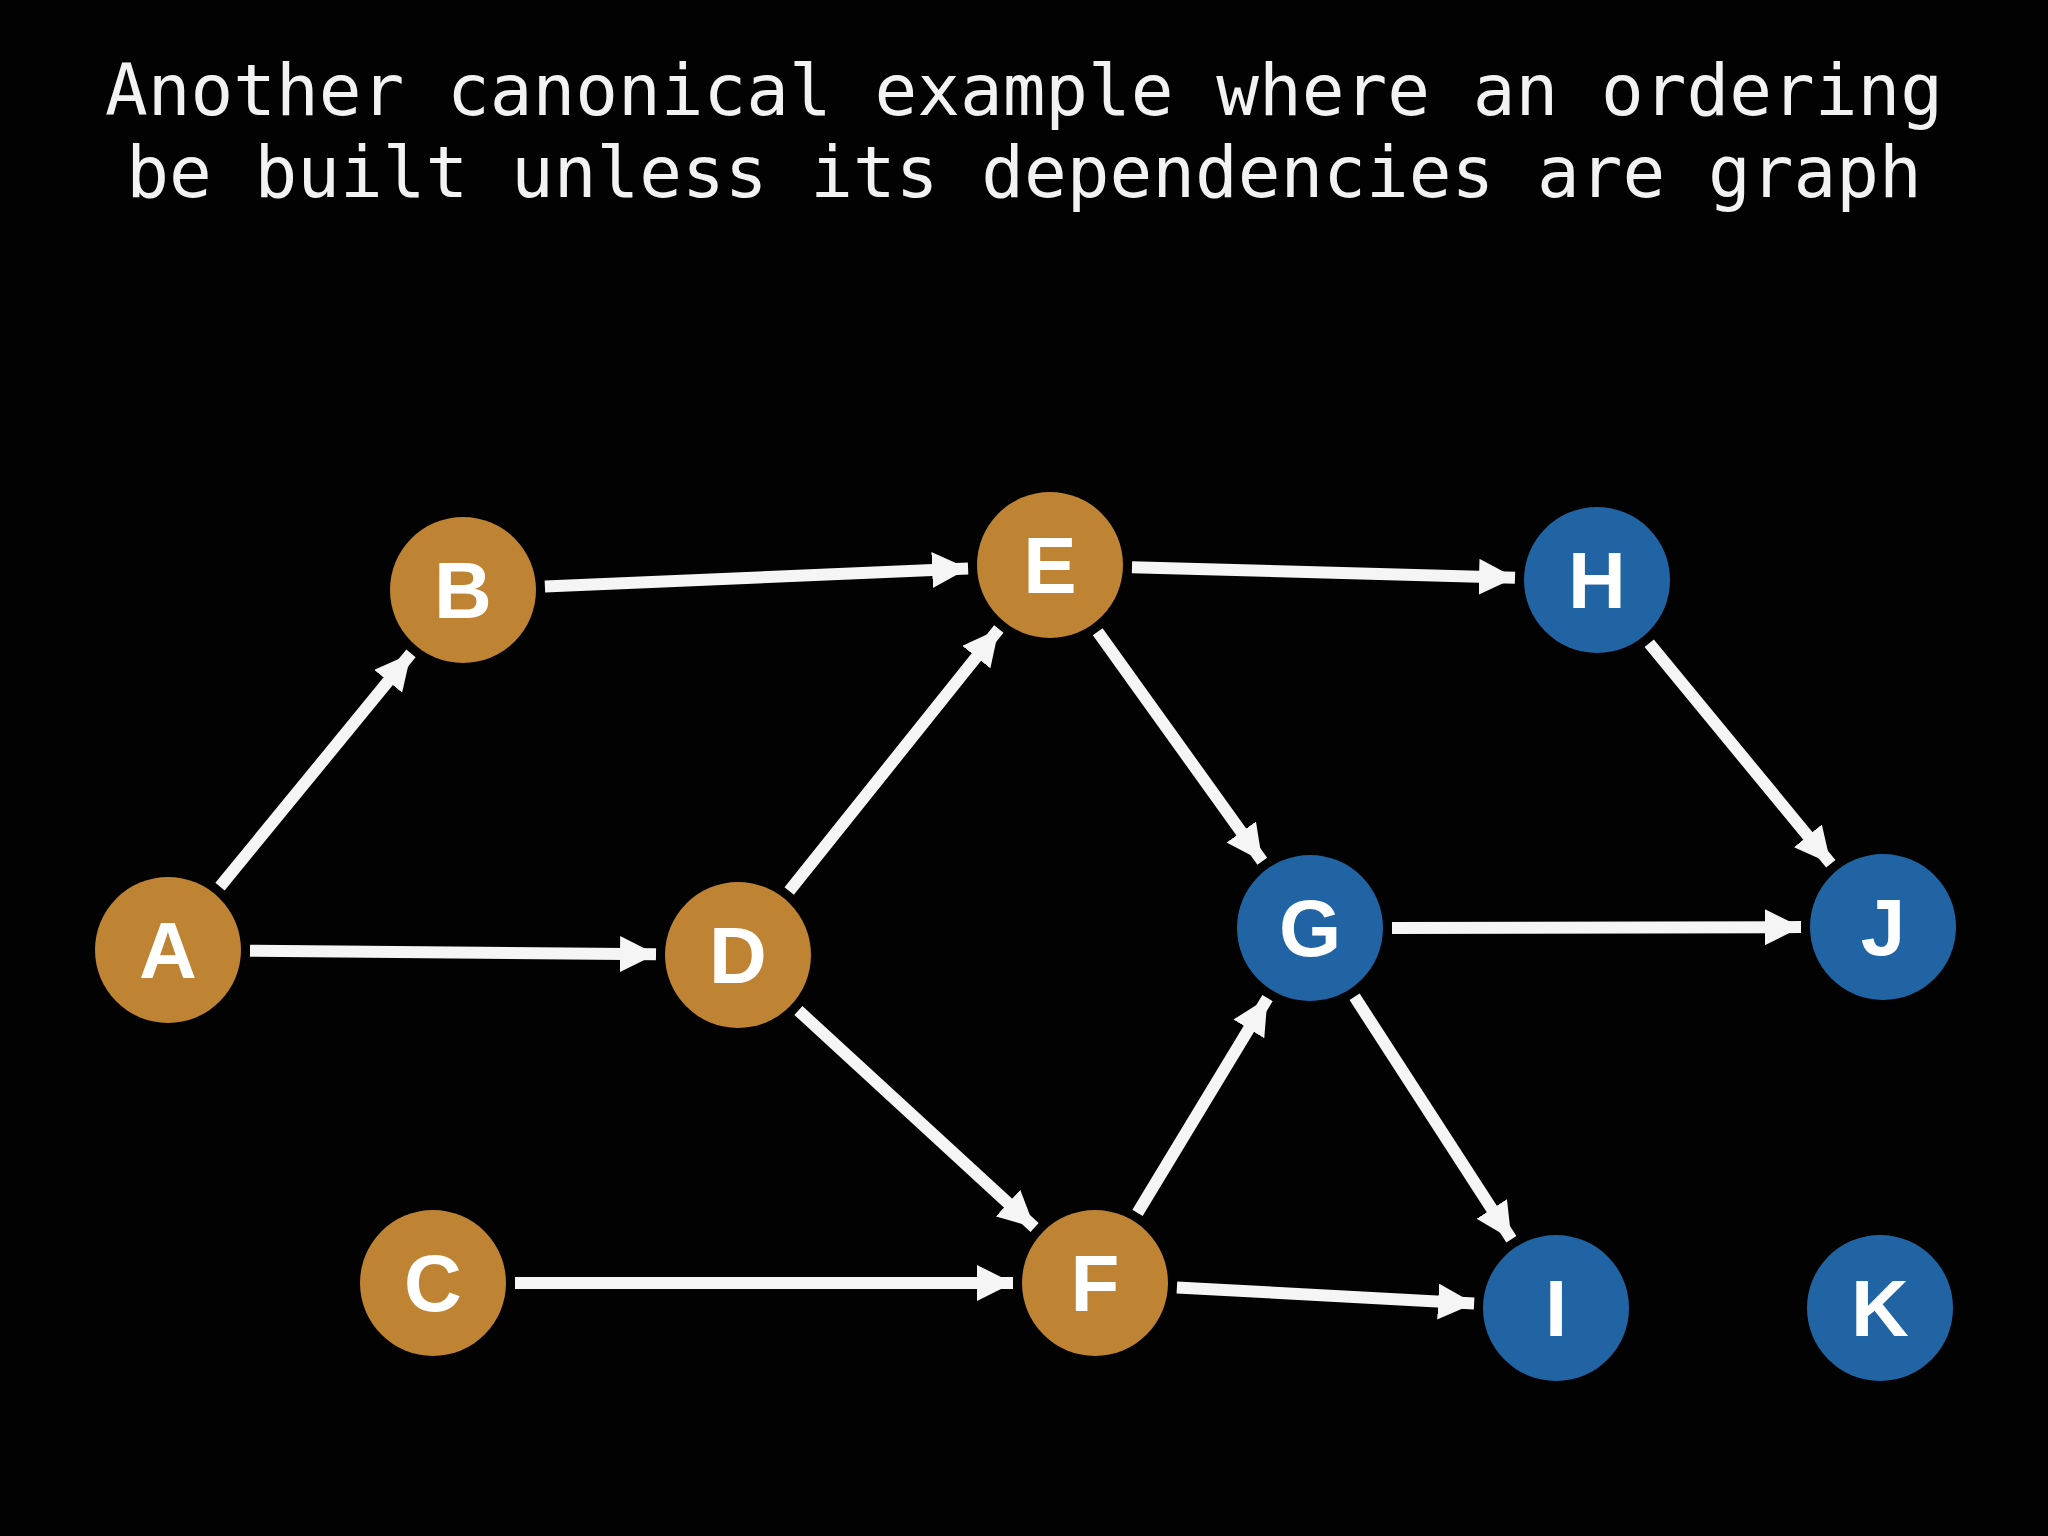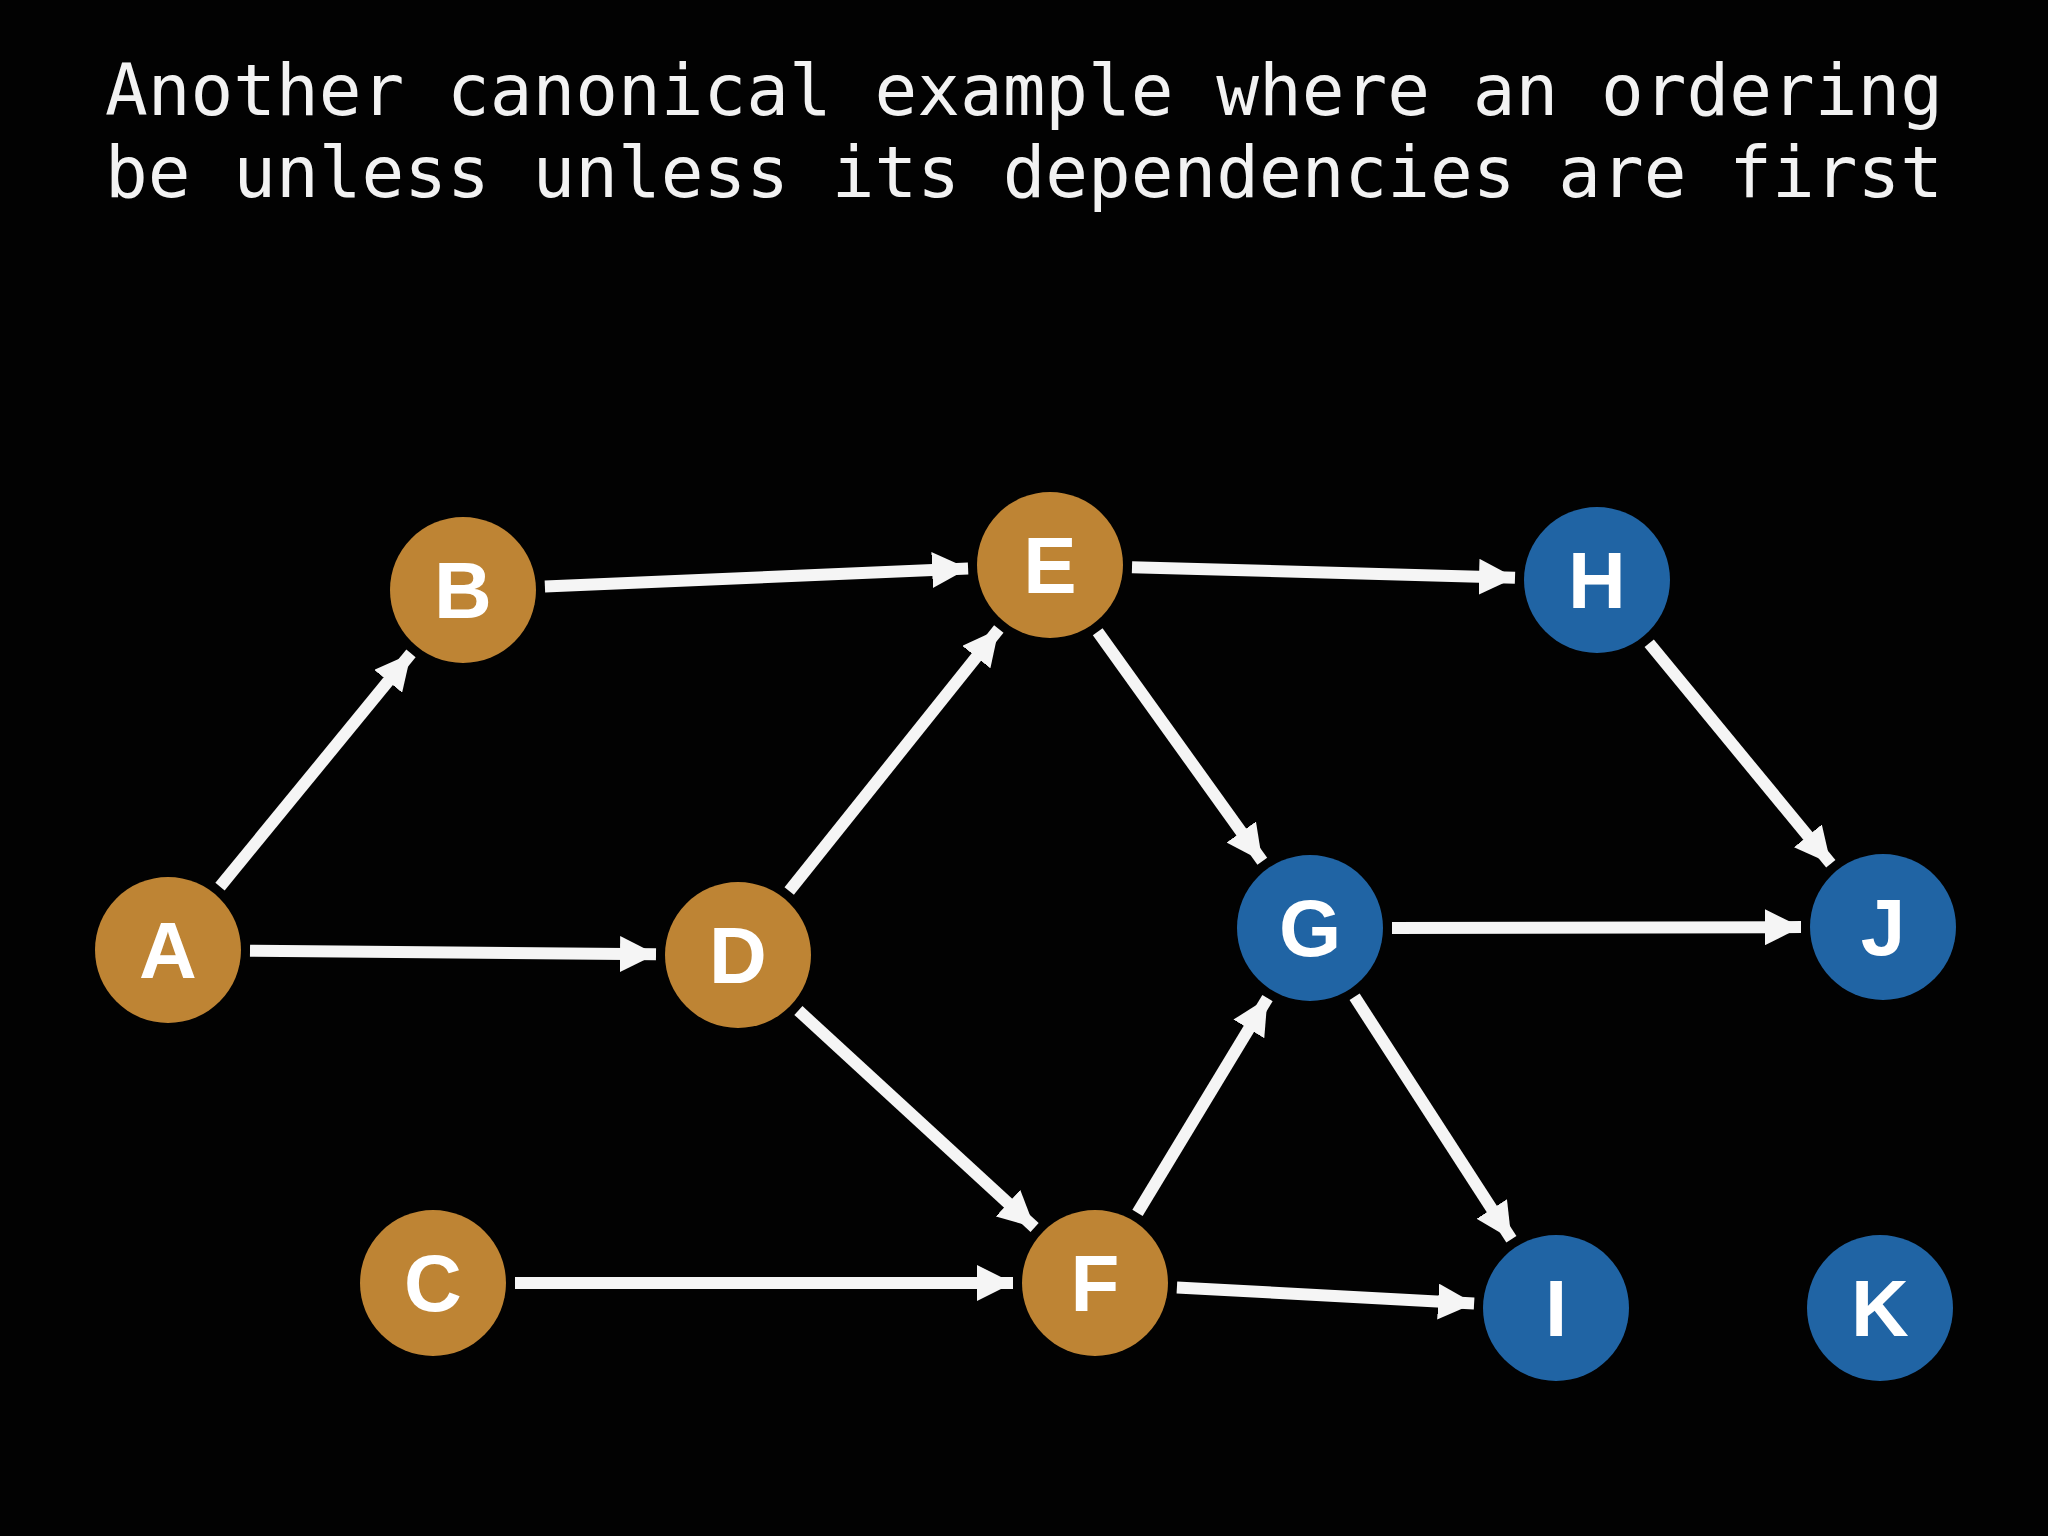--- a/index.html
+++ b/index.html
@@ -38,21 +38,21 @@
     font-size: 80px;
   }
 </style>
 </head>
 <body style="background: rgb(2, 2, 2);">
 
 <div class="slide" style="background: rgb(2, 2, 2);">
 
   <div class="title" style="color: rgb(242, 242, 242);">
     <div>Another canonical example where an ordering</div>
-    <div>be unless unless its dependencies are first</div>
+    <div>be built unless its dependencies are graph</div>
   </div>
 
   <svg class="graph-svg" width="2048" height="1536" viewBox="0 0 2048 1536">
     <defs>
       <marker id="arrow-head" viewBox="0 0 3 3" refX="3" refY="1.5" markerWidth="3" markerHeight="3" orient="auto" markerUnits="strokeWidth">
         <path d="M0,0 L3,1.5 L0,3 Z" fill="#F5F5F5"></path>
       </marker>
     </defs>
     <g>
         <line x1="220.0" y1="886.6" x2="411.0" y2="653.4" stroke="#F5F5F5" stroke-width="12" marker-end="url(#arrow-head)"></line>

